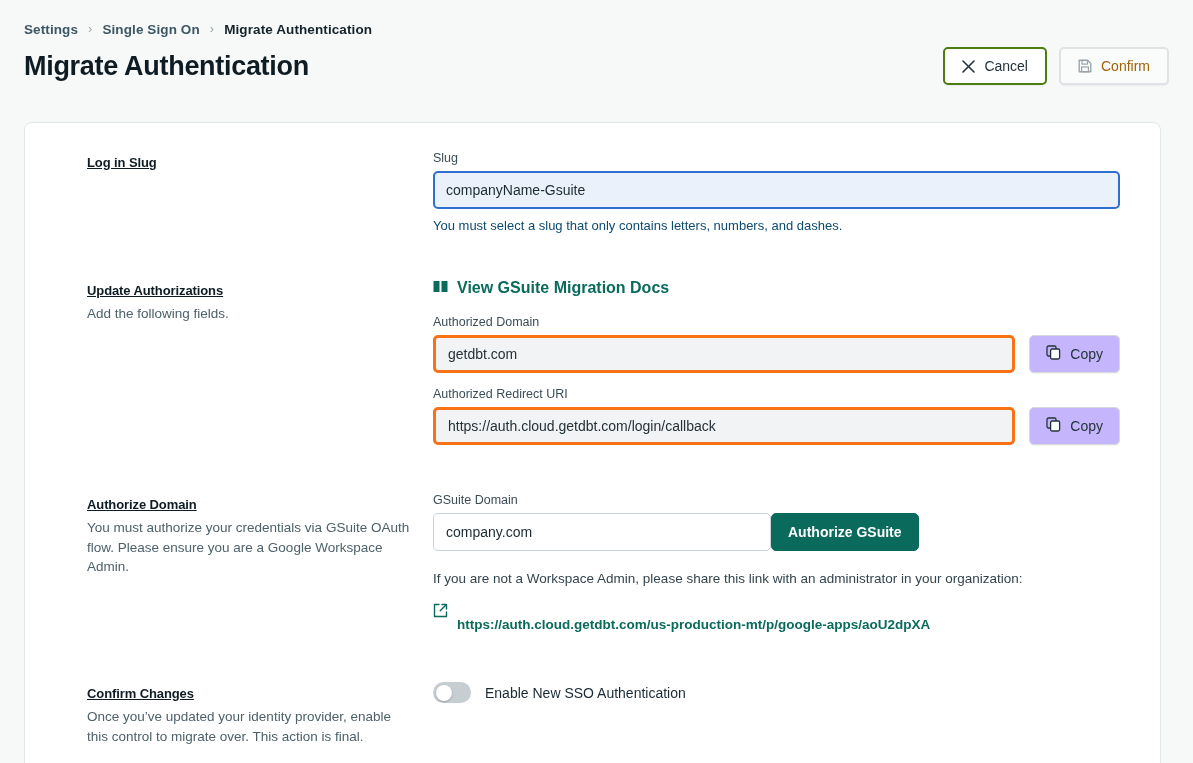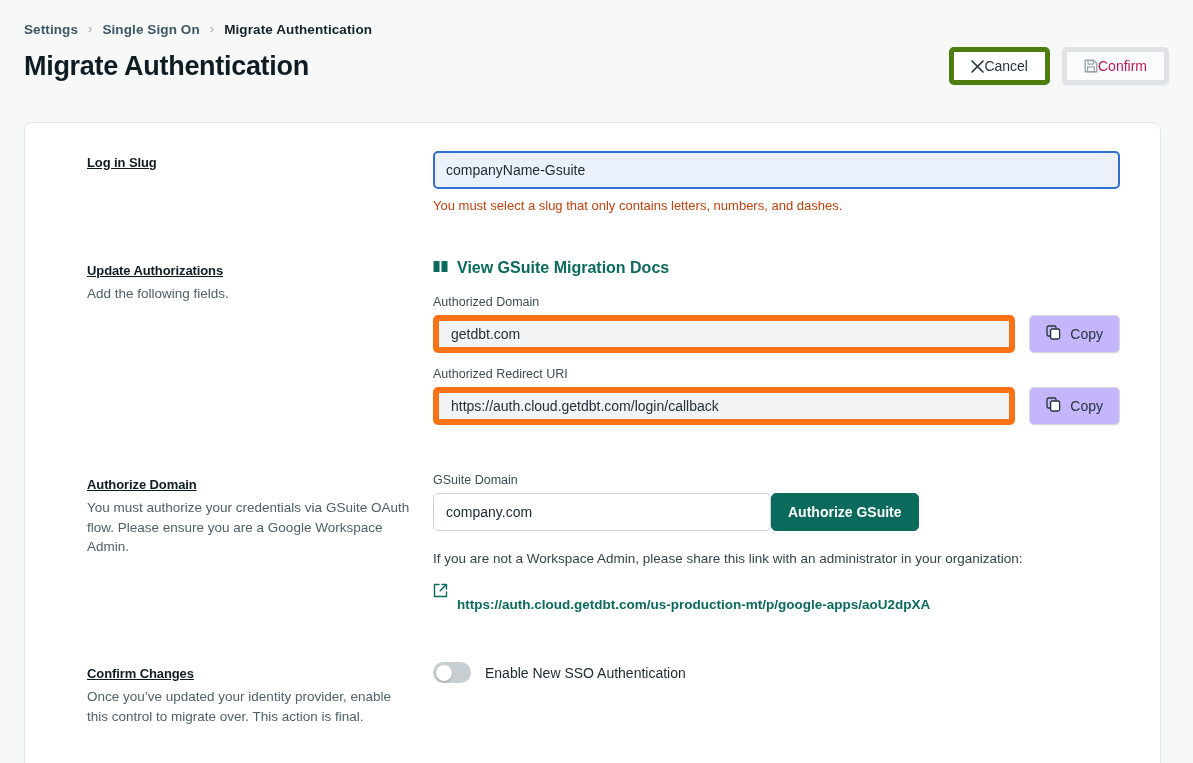--- a/index.html
+++ b/index.html
@@ -52,31 +52,32 @@
     font-size: 27px;
     font-weight: 700;
     letter-spacing: -0.3px;
     margin: 0;
     color: #0f1c23;
   }
   .actions { display: flex; gap: 12px; }
   .btn {
     display: inline-flex;
     align-items: center;
+    gap: 9px;
     height: 38px;
     padding: 0 17px;
     background: #ffffff;
-    border: 5px solid #4d7c0f;
+    border: 2px solid #4d7c0f;
     border-radius: 5px;
     font-size: 14px;
     color: #24333b;
     cursor: pointer;
     box-shadow: 0 1px 1px rgba(16,30,38,.05);
   }
-  .btn.disabled { color: #be185d; border-color: #dfe3e6; background: #fafbfb; cursor: default; }
+  .btn.disabled { color: #a16207; border-color: #dfe3e6; background: #fafbfb; cursor: default; }
   .btn svg { display: block; }
 
   
   .card {
     position: absolute;
     left: 24px;
     top: 122px;
     width: 1137px;
     background: #ffffff;
     border: 1px solid #e3e7ea;
@@ -129,27 +130,27 @@
     font-family: "Liberation Sans", sans-serif;
     outline: none;
   }
   .input.focused {
     background: #eaf1fb;
     border: 2px solid #2f6fd0;
     padding: 0 11px;
   }
   .input.readonly {
     background: #f1f3f4;
-    border: 6px solid #f97316;
+    border: 3px solid #f97316;
     color: #243139;
   }
 
   .hint {
     font-size: 13px;
-    color: #c2410c;
+    color: #0c4a6e;
     margin-top: 9px;
   }
 
   .docs-link {
     display: inline-flex;
     align-items: center;
     gap: 9px;
     color: #0a6a5c;
     font-size: 16px;
     font-weight: 700;
@@ -287,20 +288,21 @@
     </div>
   </div>
 
   <div class="card">
 
     <div class="section s1">
       <div class="sec-left">
         <h2 class="sec-title">Log in Slug</h2>
       </div>
       <div class="sec-right">
+        <label class="field-label">Slug</label>
         <input class="input focused" type="text" value="companyName-Gsuite" style="">
         <div class="hint">You must select a slug that only contains letters, numbers, and dashes.</div>
       </div>
     </div>
 
     <div class="section s2">
       <div class="sec-left">
         <h2 class="sec-title">Update Authorizations</h2>
         <p class="sec-sub">Add the following fields.</p>
       </div>

